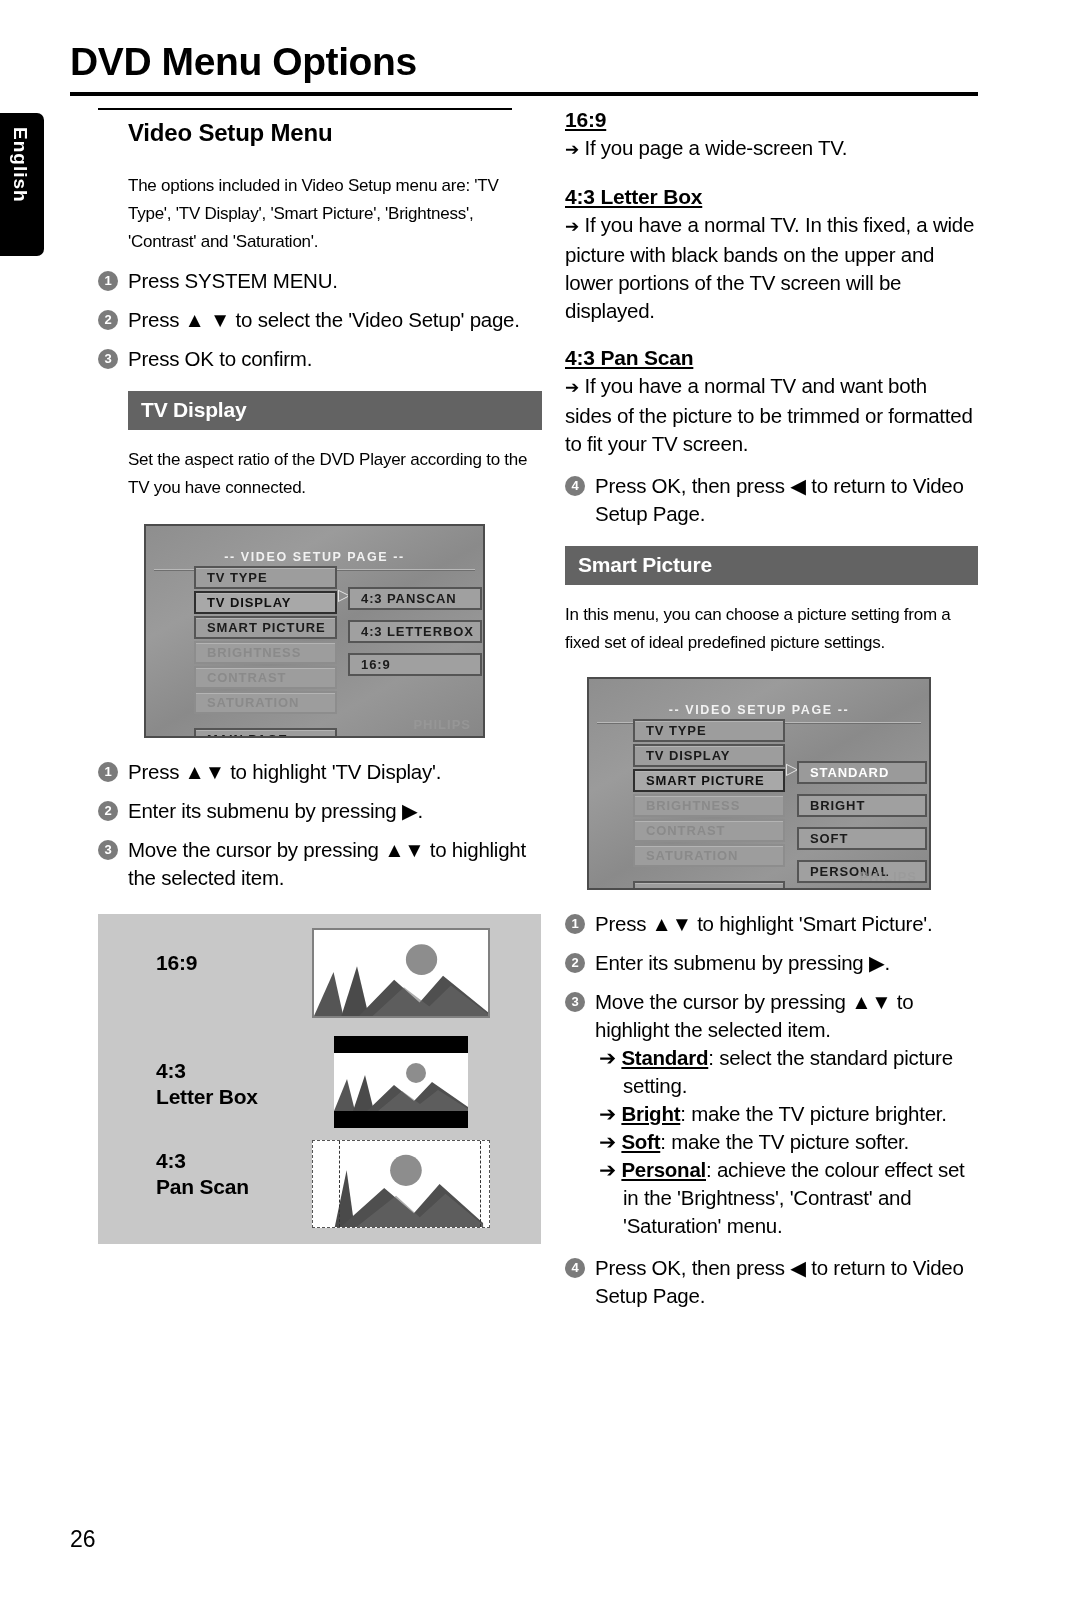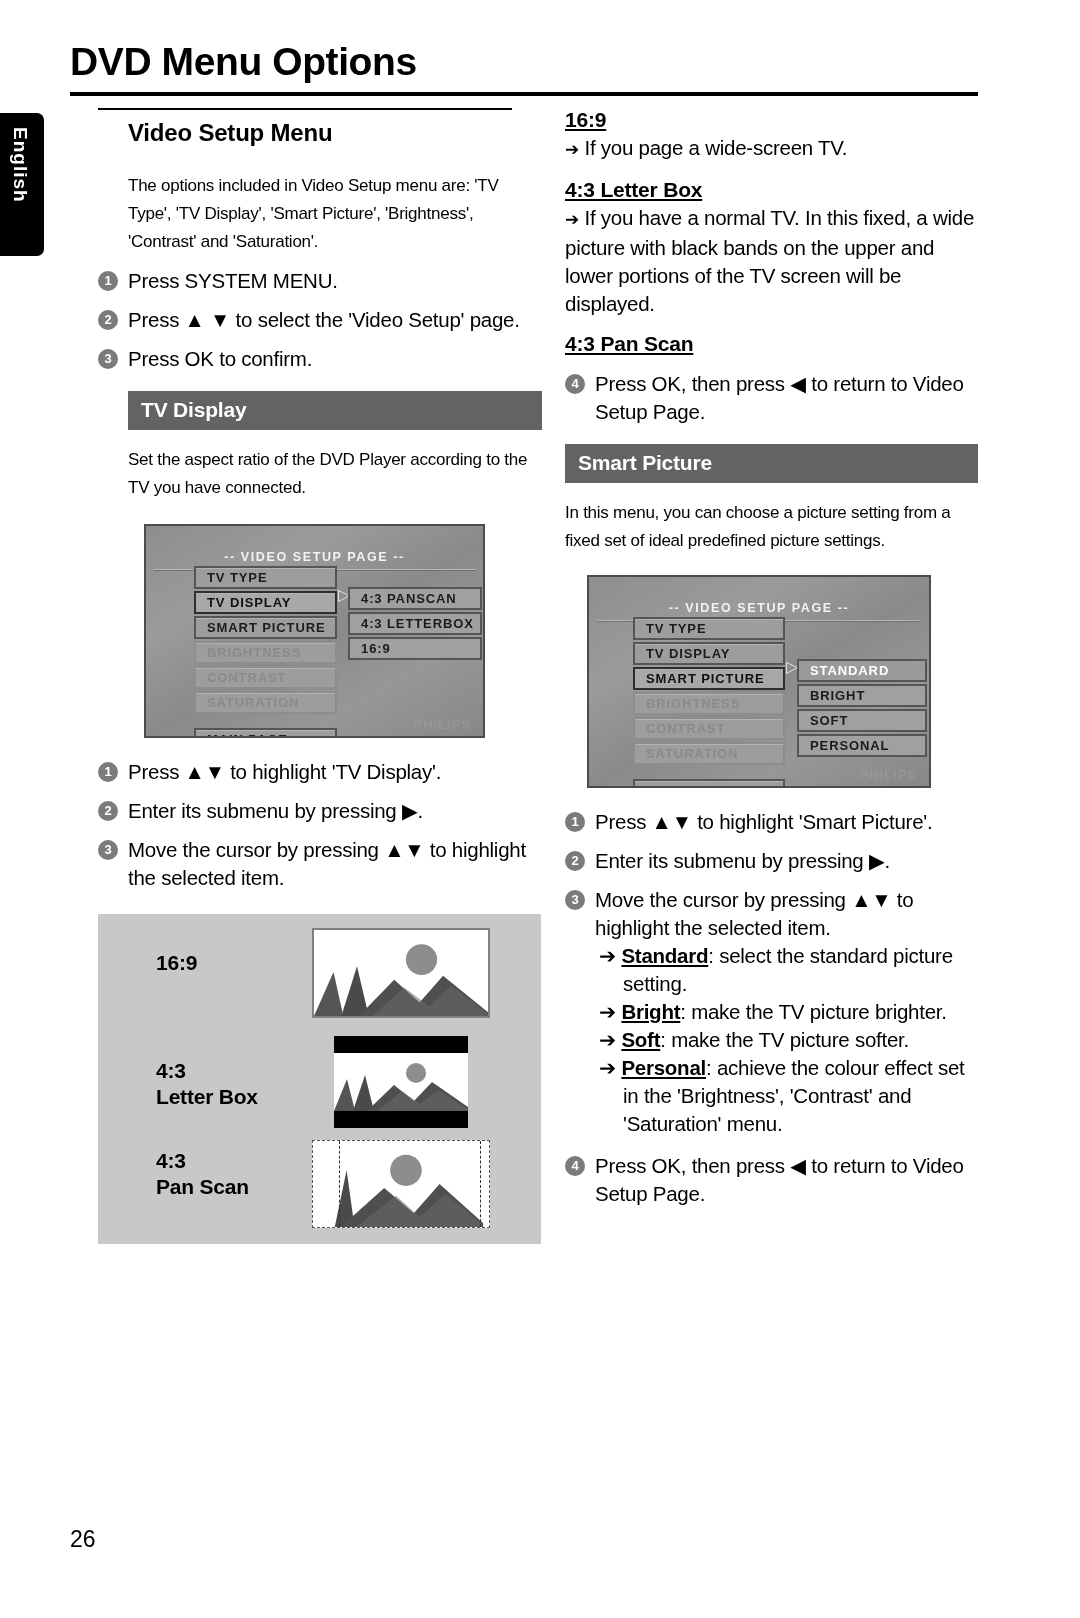--- a/index.html
+++ b/index.html
@@ -138,21 +138,21 @@
   }
   .bar.left-bar { width: 414px; margin-left: 30px; }
   .bar.right-bar { width: 413px; }
 
   
   .subhead {
     font-size: 21px;
     font-weight: bold;
     text-decoration: underline;
     letter-spacing: -0.2px;
-    margin-top: 14px;
+    margin-top: 21px;
   }
   .subhead:first-child { margin-top: 0; }
 
   .bullet {
     font-size: 20.5px;
     line-height: 28px;
     letter-spacing: -0.25px;
     margin-top: 2px;
   }
   .bullet .ar { font-size: 17px; }
@@ -206,21 +206,21 @@
   .menu-item.sel { background: #a8a8a8; border-color: #2e2e2e; color: #111; }
   .menu-item.gap { margin-top: 14px; }
   .opt-item {
     background: #a0a0a0;
     border: 2px solid #555;
     color: #1b1b1b;
     font-size: 13px;
     font-weight: bold;
     letter-spacing: 0.9px;
     padding: 2px 0 2px 11px;
-    margin-bottom: 2px;
+    margin-bottom: 10px;
   }
   .opt-item.hl { color: #ffffff; background: #9a9a9a; }
   .caret {
     position: absolute;
     color: #e8e8e8;
     font-size: 16px;
     line-height: 1;
   }
   .philips-wm {
     position: absolute;
@@ -407,20 +407,24 @@
       <span>If you page a wide-screen TV.</span>
     </p>
 
     <div class="subhead">4:3 Letter Box</div>
     <p class="bullet">
       <span class="ar">➔</span>
       <span>If you have a normal TV. In this fixed, a wide picture with black bands on the upper and lower portions of the TV screen will be displayed.</span>
     </p>
 
     <div class="subhead">4:3 Pan Scan</div>
+    <p class="bullet">
+      <span class="ar">➔</span>
+      <span>If you have a normal TV and want both sides of the picture to be trimmed or formatted to fit your TV screen.</span>
+    </p>
 
     <div class="step" style="margin-top:14px;">
       <span class="num">4</span>
       <span>Press <b>OK</b>, then press <b>◀</b> to return to Video Setup Page.</span>
     </div>
 
     <div class="bar right-bar">Smart Picture</div>
     <p class="body-text">In this menu, you can choose a picture setting from a fixed set of ideal predefined picture settings.</p>
 
     <div class="screen" style="margin:20px 0 0 22px; width:344px; height:213px;">

